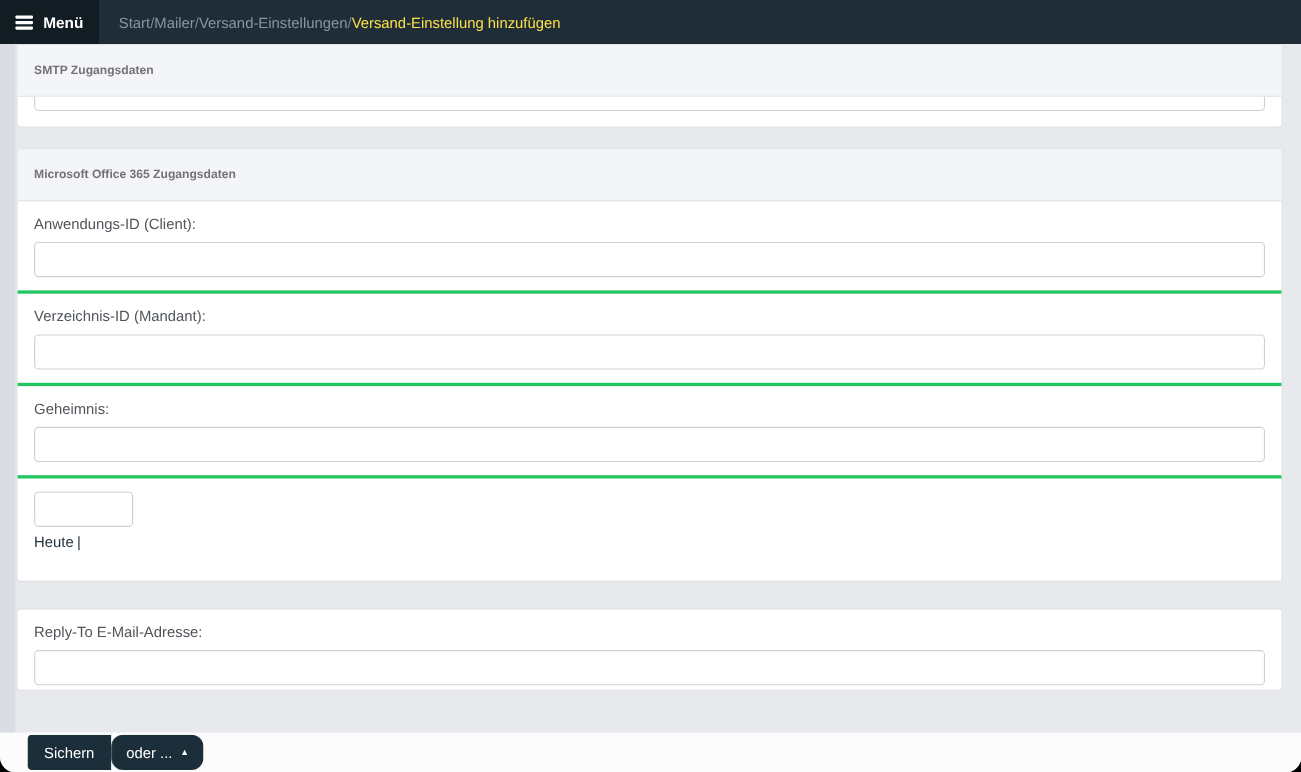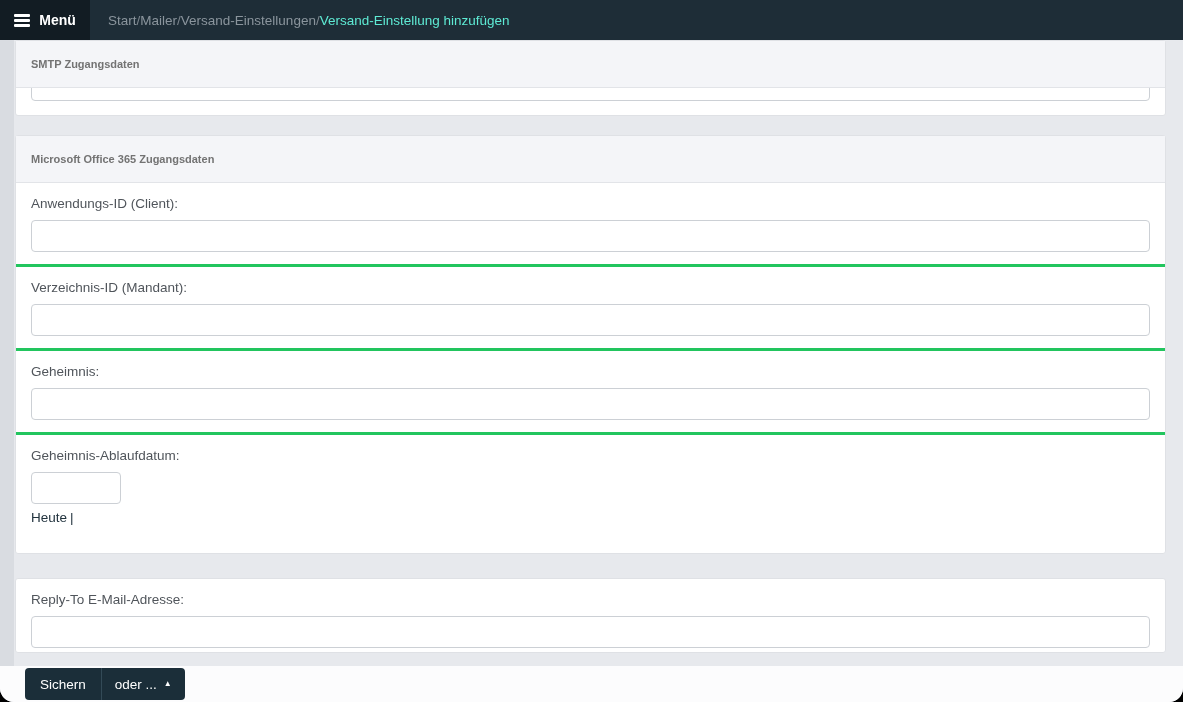--- a/index.html
+++ b/index.html
@@ -31,21 +31,21 @@
     cursor: pointer;
   }
   .burger { display: flex; flex-direction: column; gap: 2px; }
   .burger i { display: block; width: 16px; height: 3px; background: #fff; border-radius: 1px; }
   .breadcrumb {
     display: flex; align-items: center;
     padding-left: 18px; 
     font-size: 13.5px; color: #8b959d;
   }
   .crumb { color: #8b959d; text-decoration: none; }
-  .crumb.current { color: #5eead4; }
+  .crumb.current { color: #fde047; }
   .crumb-sep { color: #7d868e; }
 
   
   .scroll-strip {
     position: absolute; left: 0; top: 40px;
     width: 14px; height: 626px;
     background: #d9dce1;
   }
 
   .panel {
@@ -109,21 +109,21 @@
   }
   .btn {
     background: #1b2e39; color: #fff;
     border: none; outline: none;
     font-family: "Liberation Sans", sans-serif;
     font-size: 13.5px;
     display: flex; align-items: center;
     padding: 0 15px;
     cursor: pointer;
   }
-  .btn.dropdown { border-left: 1px solid #334a57; padding: 16px 13px; }
+  .btn.dropdown { border-left: 1px solid #334a57; padding: 16px 13px; border-radius: 11px; }
   .caret-up { font-size: 8px; margin-left: 7px; line-height: 1; }
 </style>
 </head>
 <body>
 
 <div class="page">
 
   <div class="navbar">
     <div class="menu-toggle">
       <span class="burger">
@@ -167,21 +167,20 @@
       <label class="control-label">Verzeichnis-ID (Mandant):</label>
       <input class="form-control" type="text" value="" style="">
     </div>
 
     <div class="form-group">
       <label class="control-label">Geheimnis:</label>
       <input class="form-control" type="text" value="" style="">
     </div>
 
     <div class="form-group fg-date">
-      <label class="control-label">Geheimnis-Ablaufdatum:</label>
       <input class="form-control small" type="text" value="" style="">
       <div class="date-shortcuts">
         <a>Heute</a><span class="sep">|</span>
       </div>
     </div>
   </div>
 
   <div class="gap-md"></div>
 
   <div class="panel">

